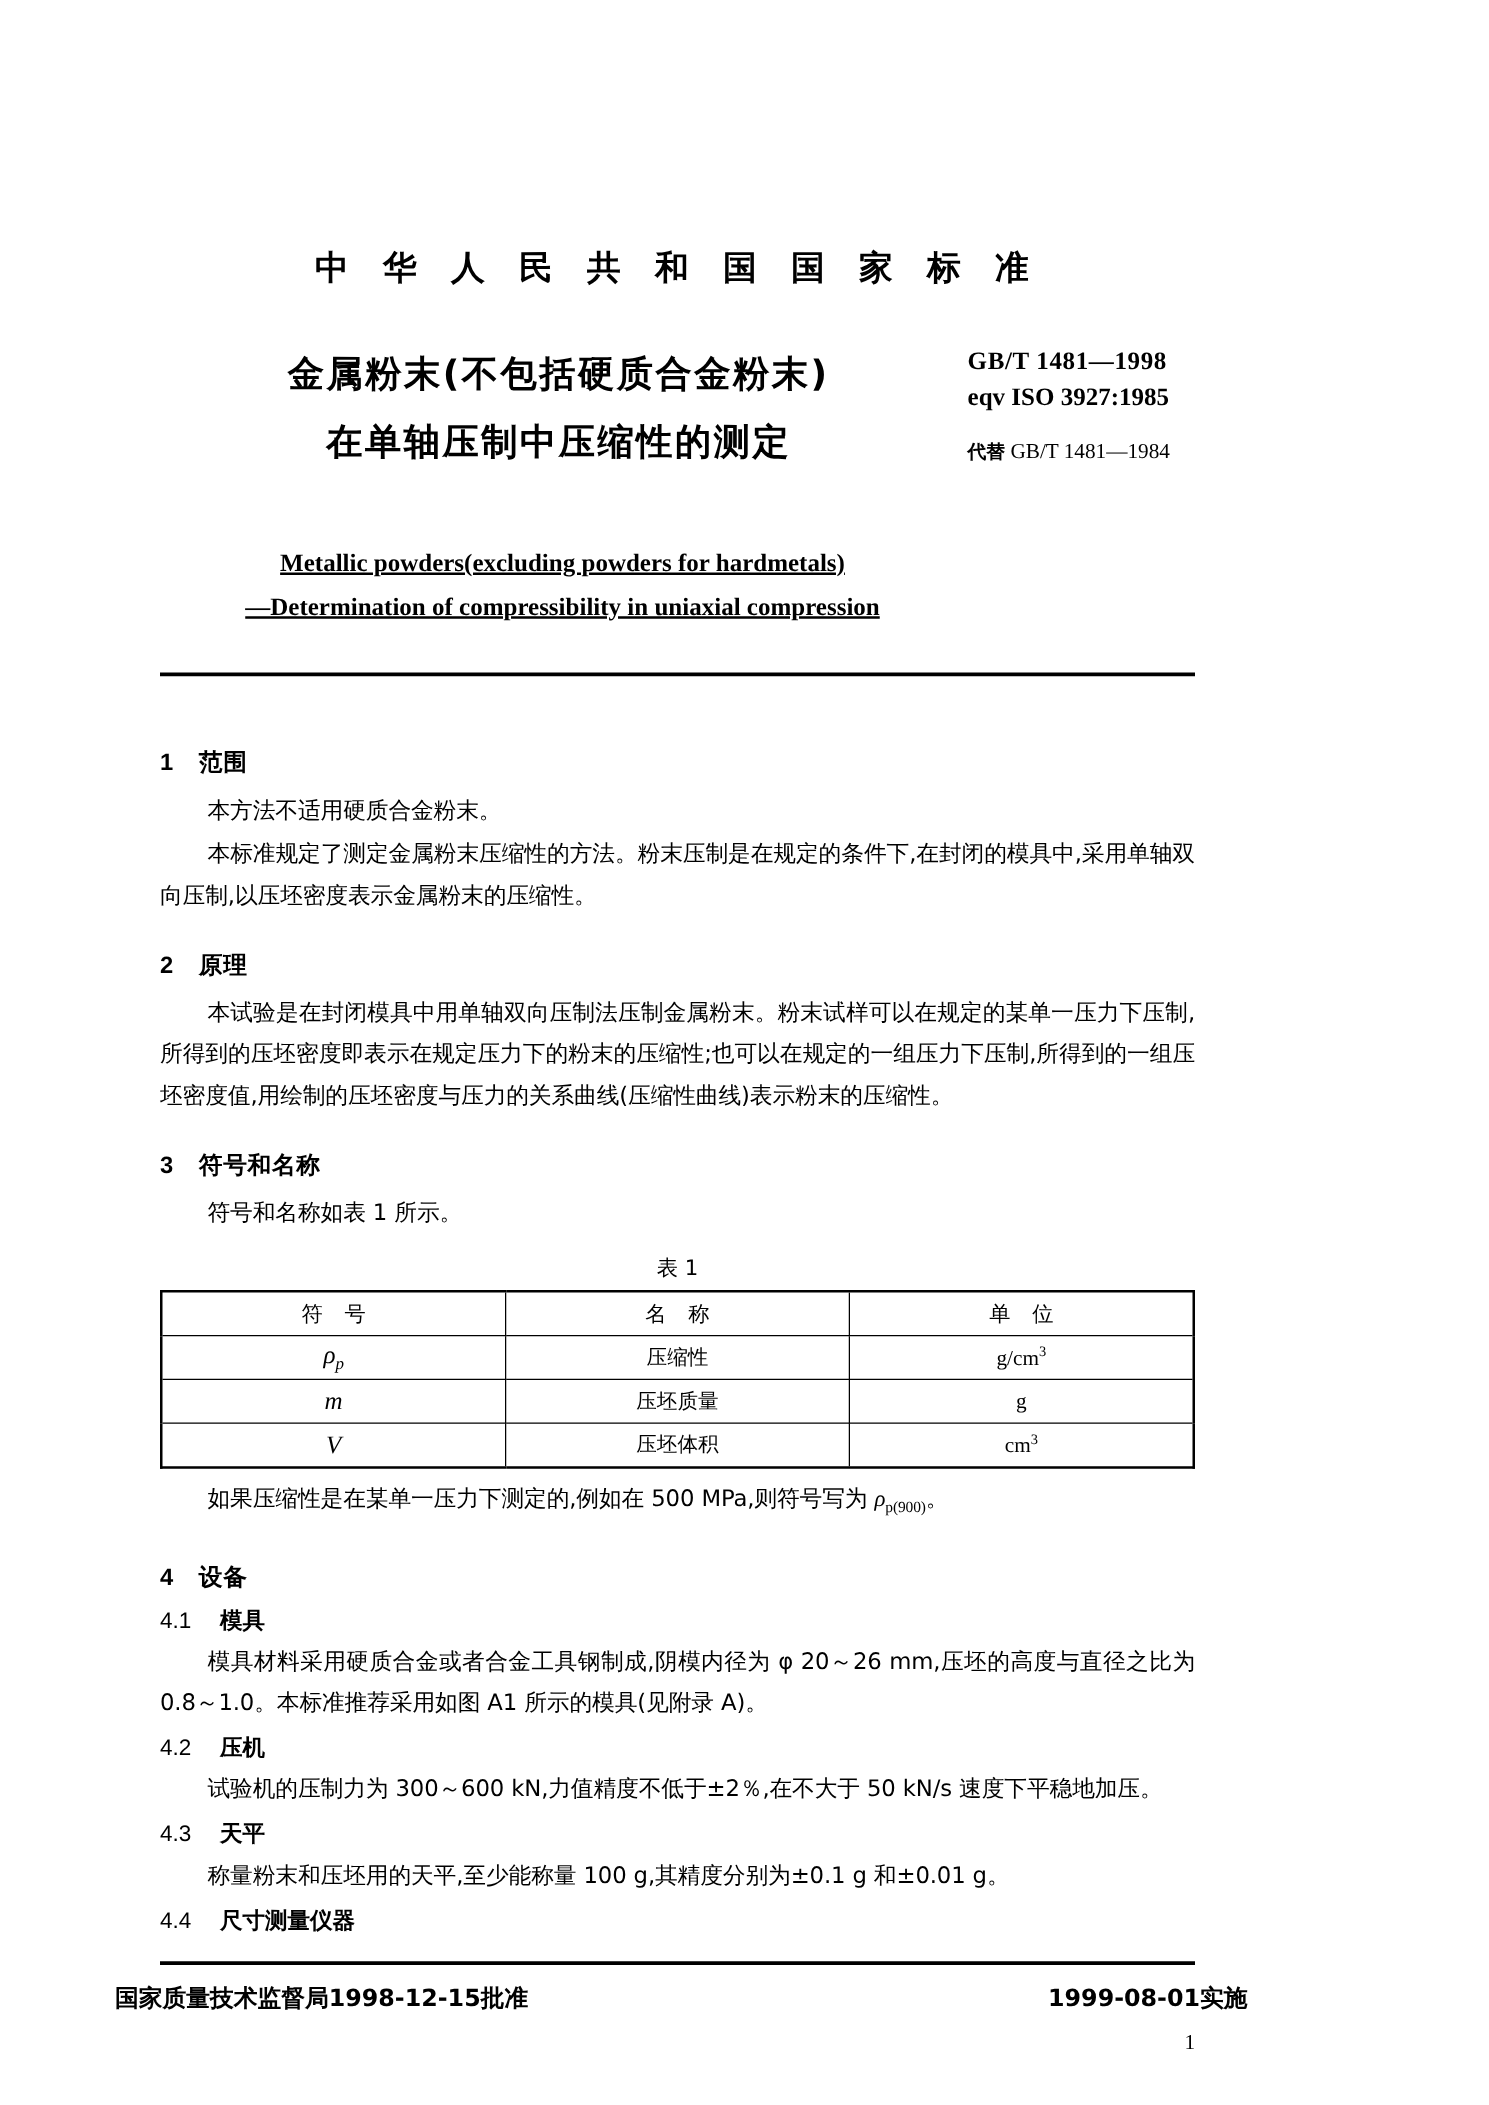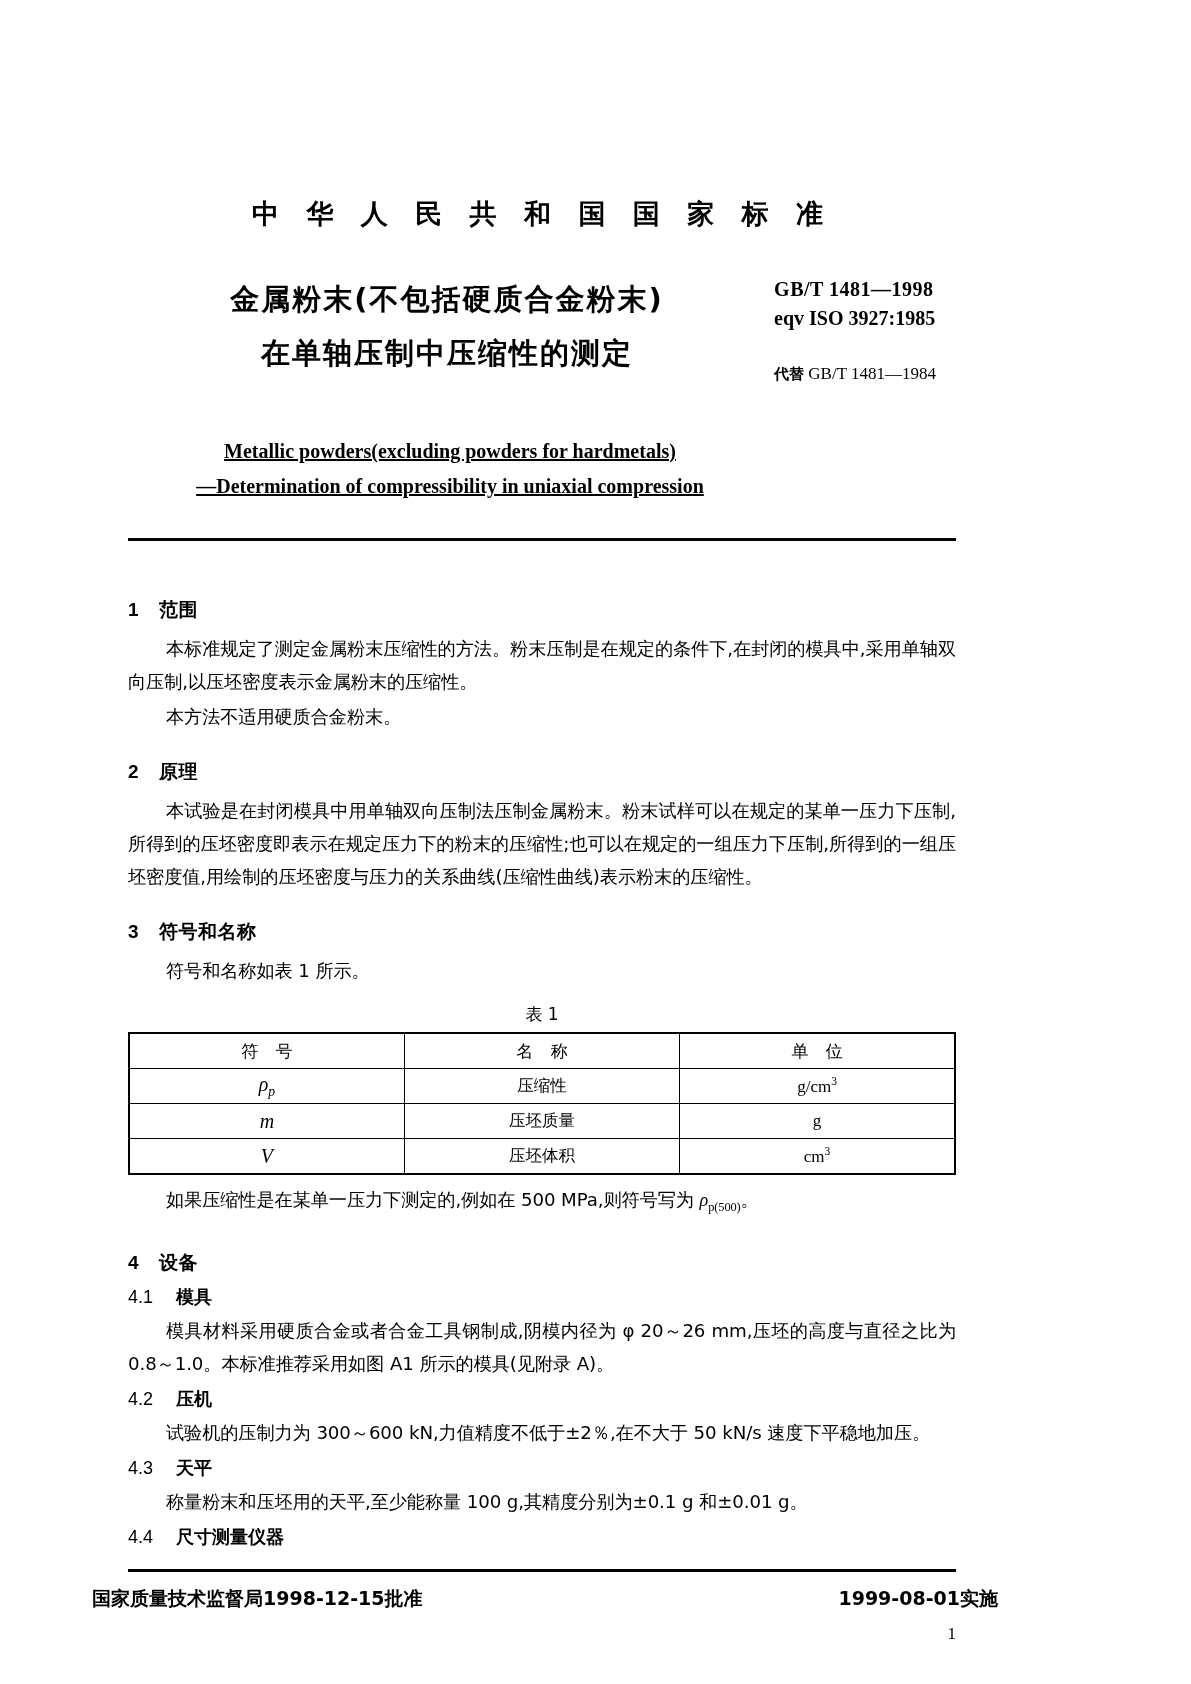--- a/index.html
+++ b/index.html
@@ -40,21 +40,21 @@
 
   .std-nums {
     position:absolute;
     right:148px;
     top:0;
     text-align:left;
     font-family:"Liberation Serif", serif;
   }
   .std-nums .n1 { font-weight:bold; font-size:20px; letter-spacing:0.5px; }
   .std-nums .n2 { font-weight:bold; font-size:20px; margin-top:6px; }
-  .std-nums .n3 { font-size:17px; margin-top:34px; }
+  .std-nums .n3 { font-size:17px; margin-top:21px; }
   .std-nums .n3 .cn { font-family:"DejaVu Sans", sans-serif; font-weight:bold; font-size:15px; }
 
   .en-title {
     text-align:center;
     font-family:"Liberation Serif", serif;
     font-weight:bold;
     font-size:20px;
     margin-top:12px;
     text-decoration:underline;
   }
@@ -186,22 +186,22 @@
     <div class="l2">—Determination of compressibility in uniaxial compression</div>
   </div>
 
   <div class="rule-top"></div>
 
   <div class="content">
 
     <div class="h1">
       <span class="num">1</span><span>范围</span>
     </div>
+    <p class="para">本方法不适用硬质合金粉末。</p>
     <p class="para">本标准规定了测定金属粉末压缩性的方法。粉末压制是在规定的条件下,在封闭的模具中,采用单轴双向压制,以压坯密度表示金属粉末的压缩性。</p>
-    <p class="para">本方法不适用硬质合金粉末。</p>
 
     <div class="h1">
       <span class="num">2</span><span>原理</span>
     </div>
     <p class="para">本试验是在封闭模具中用单轴双向压制法压制金属粉末。粉末试样可以在规定的某单一压力下压制,所得到的压坯密度即表示在规定压力下的粉末的压缩性;也可以在规定的一组压力下压制,所得到的一组压坯密度值,用绘制的压坯密度与压力的关系曲线(压缩性曲线)表示粉末的压缩性。</p>
 
     <div class="h1">
       <span class="num">3</span><span>符号和名称</span>
     </div>
     <p class="para">符号和名称如表 1 所示。</p>
@@ -226,21 +226,21 @@
           <td class="unit"><span>g</span></td>
         </tr>
         <tr>
           <td class="sym"><span class="ital">V</span></td>
           <td>压坯体积</td>
           <td class="unit"><span>cm</span><sup>3</sup></td>
         </tr>
       </tbody>
     </table>
 
-    <p class="para" style="margin-top:8px"><span>如果压缩性是在某单一压力下测定的,例如在 500 MPa,则符号写为 </span><span class="ital">ρ</span><sub class="serif">p(500)</sub><span>。</span></p>
+    <p class="para" style="margin-top:8px"><span>如果压缩性是在某单一压力下测定的,例如在 500 MPa,则符号写为 </span><span class="ital">ρ</span><sub class="serif">p(900)</sub><span>。</span></p>
 
     <div class="h1">
       <span class="num">4</span><span>设备</span>
     </div>
 
     <div class="h2">
       <span class="num">4.1</span><span>模具</span>
     </div>
     <p class="para">模具材料采用硬质合金或者合金工具钢制成,阴模内径为 φ 20～26 mm,压坯的高度与直径之比为 0.8～1.0。本标准推荐采用如图 A1 所示的模具(见附录 A)。</p>
 

